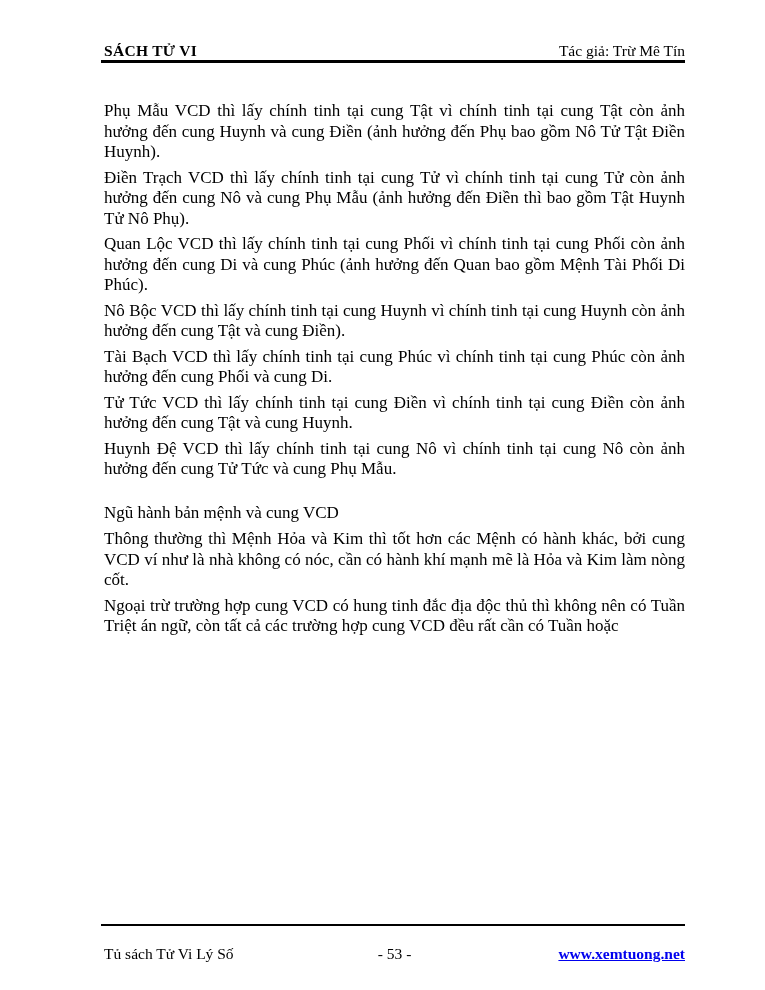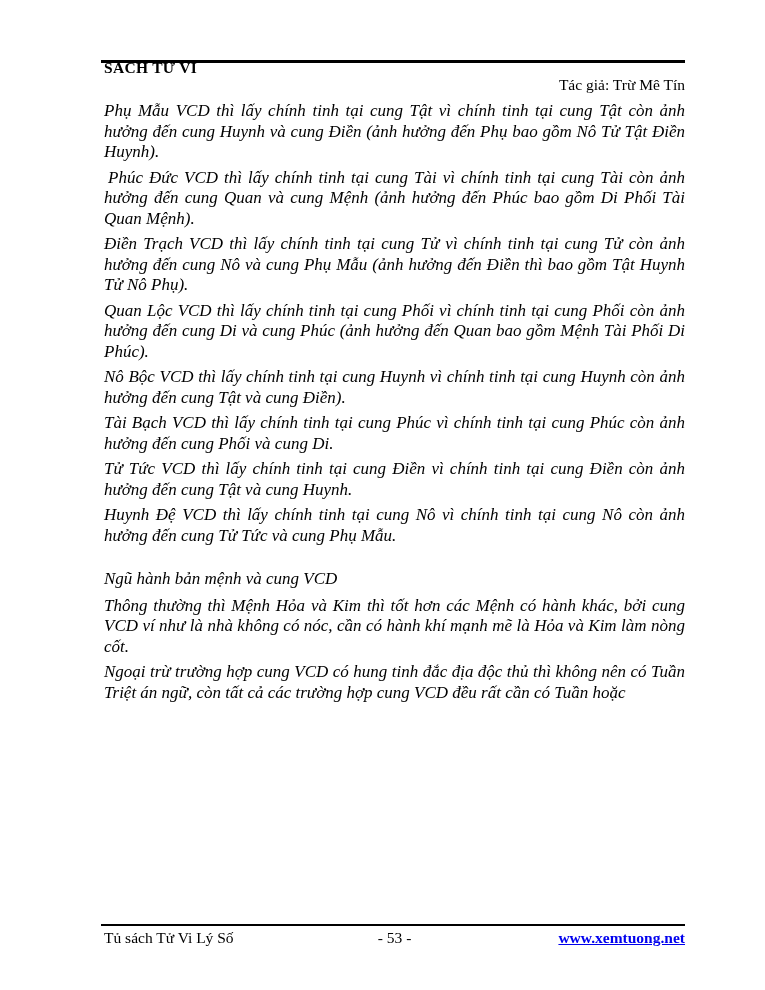--- a/index.html
+++ b/index.html
@@ -20,31 +20,31 @@
   }
   
   .page-header {
     top: 42px;
     display: flex;
     justify-content: space-between;
     align-items: center;
     font-size: 15.5px;
   }
   .book-title { font-weight: bold; letter-spacing: 0.3px; }
-  .author { font-weight: normal; margin-top: 34px; }
+  .author { font-weight: normal; }
   .header-rule {
     position: absolute;
     left: 101px;
     width: 584px;
     top: 60px;
     height: 3px;
     background: #000000;
   }
   
-  .body-col { top: 101px; font-style: italic; }
+  .body-col { top: 101px; }
   .body-col p {
     margin: 0 0 5px 0;
     font-size: 17px;
     line-height: 20.5px;
     text-align: justify;
     text-justify: inter-word;
   }
   .body-col p.slight-indent { text-indent: 4px; }
   .section-heading {
     margin: 23px 0 6px 0;
@@ -62,38 +62,37 @@
     background: #000000;
   }
   .page-footer {
     top: 929px;
     display: flex;
     align-items: baseline;
     font-size: 15.5px;
     gap: 12px;
   }
   .page-footer .f-left  { flex: 1; text-align: left; }
-  .page-footer .f-mid   { flex: 1; text-align: center; }
+  .page-footer .f-mid   { flex: 1; text-align: center; margin-top: 16px; }
   .page-footer .f-right { flex: 1; text-align: right; font-weight: bold; }
   .website-link { text-decoration: underline; cursor: pointer; }
 </style>
 </head>
 <body>
 
 <div class="page">
 
   <div class="content-col page-header">
     <span class="book-title">SÁCH TỬ VI</span>
     <span class="author">Tác giả: Trừ Mê Tín</span>
   </div>
   <div class="header-rule"></div>
 
   <div class="content-col body-col">
     <p>Phụ Mẫu VCD thì lấy chính tinh tại cung Tật vì chính tinh tại cung Tật còn ảnh hưởng đến cung Huynh và cung Điền (ảnh hưởng đến Phụ bao gồm Nô Tử Tật Điền Huynh).</p>
-    <p class="slight-indent">Phúc Đức VCD thì lấy chính tinh tại cung Tài vì chính tinh tại cung Tài còn ảnh hưởng đến cung Quan và cung Mệnh (ảnh hưởng đến Phúc bao gồm Di Phối Tài Quan Mệnh).</p>
     <p>Điền Trạch VCD thì lấy chính tinh tại cung Tử vì chính tinh tại cung Tử còn ảnh hưởng đến cung Nô và cung Phụ Mẫu (ảnh hưởng đến Điền thì bao gồm Tật Huynh Tử Nô Phụ).</p>
     <p>Quan Lộc VCD thì lấy chính tinh tại cung Phối vì chính tinh tại cung Phối còn ảnh hưởng đến cung Di và cung Phúc (ảnh hưởng đến Quan bao gồm Mệnh Tài Phối Di Phúc).</p>
     <p>Nô Bộc VCD thì lấy chính tinh tại cung Huynh vì chính tinh tại cung Huynh còn ảnh hưởng đến cung Tật và cung Điền).</p>
     <p>Tài Bạch VCD thì lấy chính tinh tại cung Phúc vì chính tinh tại cung Phúc còn ảnh hưởng đến cung Phối và cung Di.</p>
     <p>Tử Tức VCD thì lấy chính tinh tại cung Điền vì chính tinh tại cung Điền còn ảnh hưởng đến cung Tật và cung Huynh.</p>
     <p>Huynh Đệ VCD thì lấy chính tinh tại cung Nô vì chính tinh tại cung Nô còn ảnh hưởng đến cung Tử Tức và cung Phụ Mẫu.</p>
 
     <h2 class="section-heading">Ngũ hành bản mệnh và cung VCD</h2>
     <p>Thông thường thì Mệnh Hỏa và Kim thì tốt hơn các Mệnh có hành khác, bởi cung VCD ví như là nhà không có nóc, cần có hành khí mạnh mẽ là Hỏa và Kim làm nòng cốt.</p>
 

